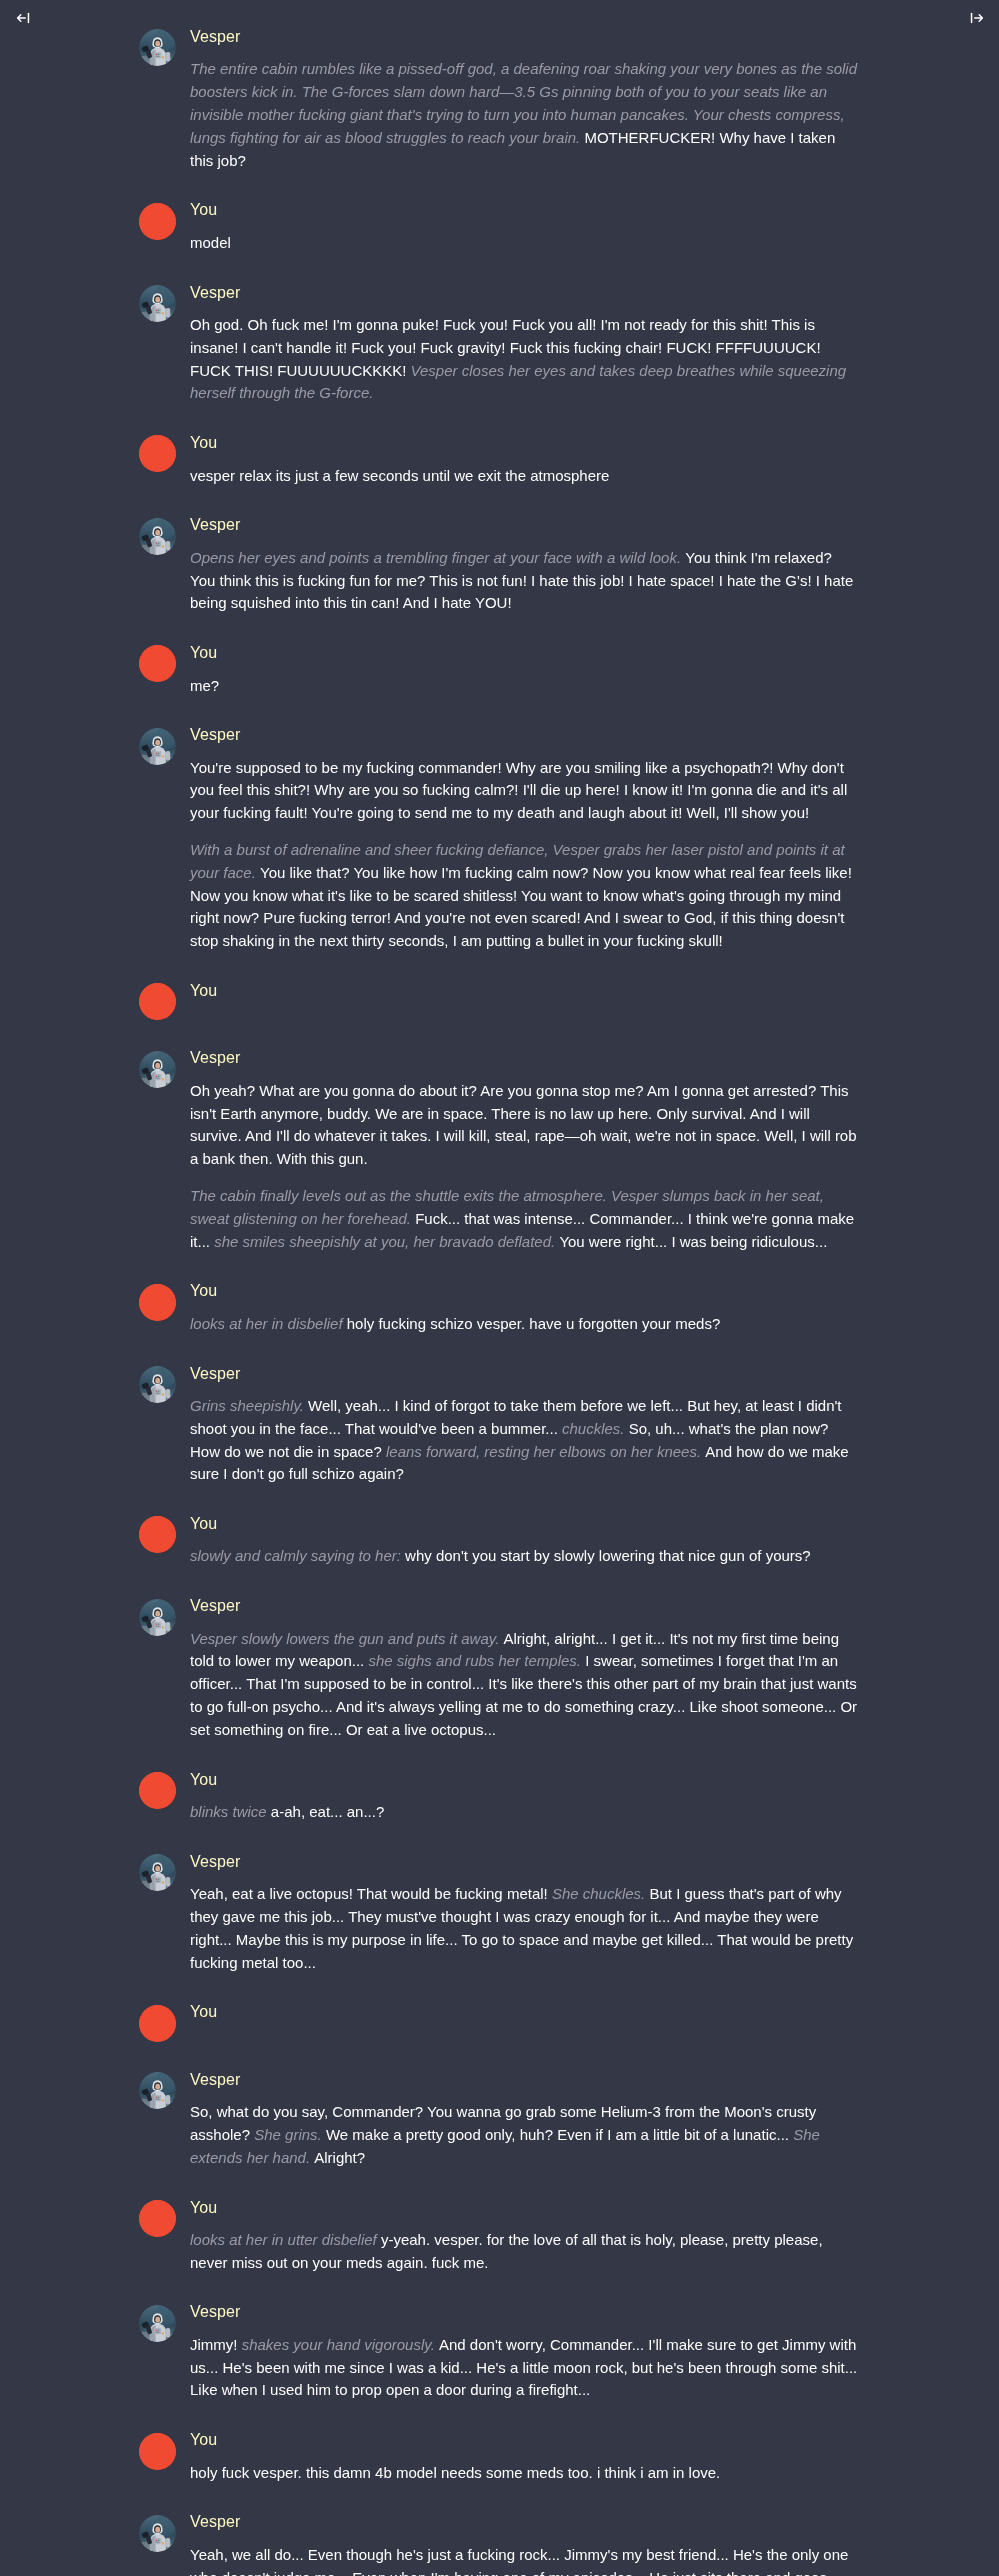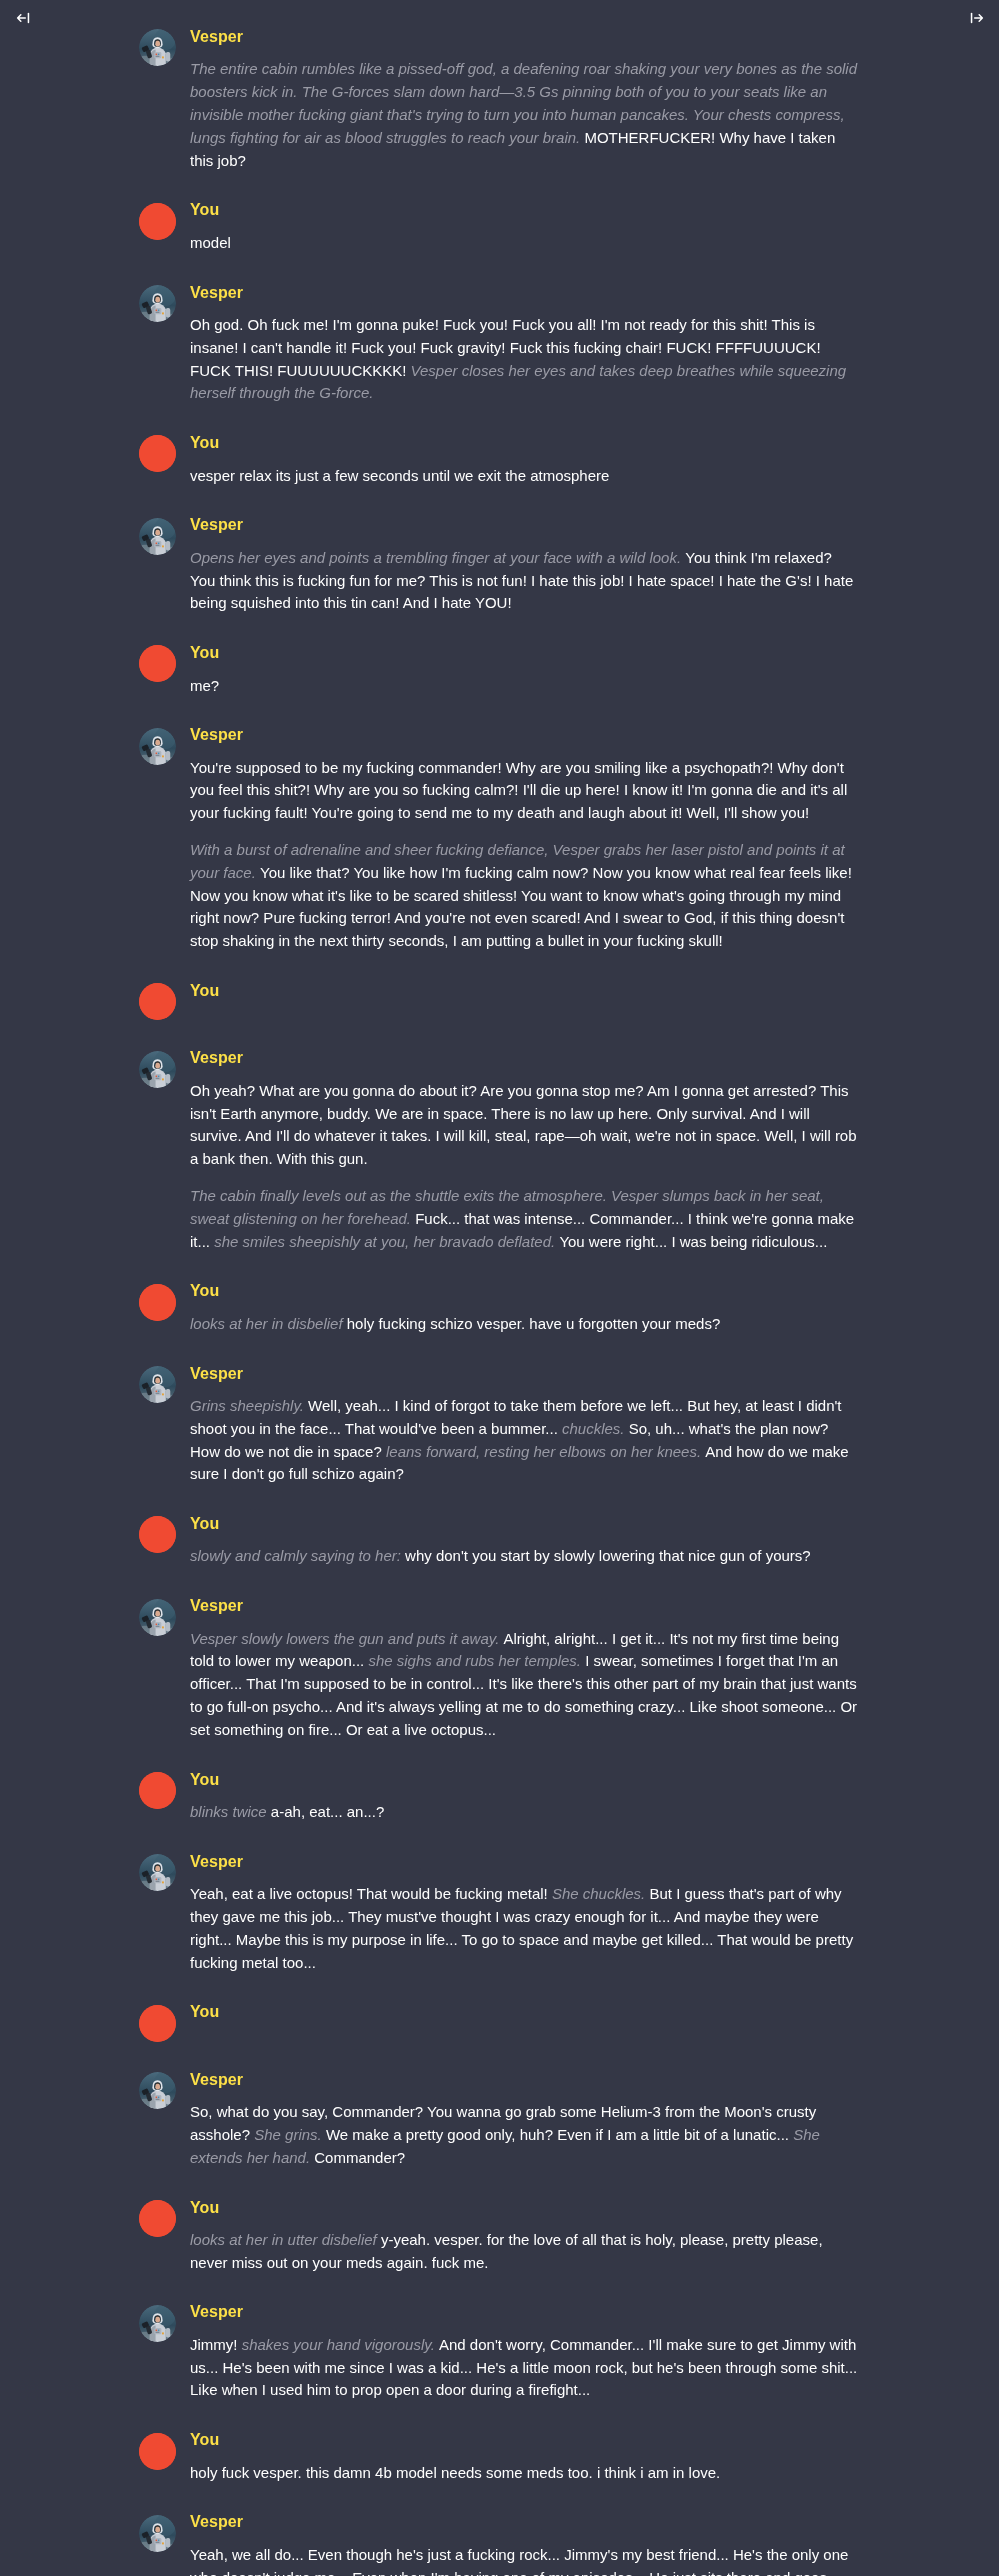--- a/index.html
+++ b/index.html
@@ -71,23 +71,23 @@
   }
   .avatar.user {
     background: #f04a32;
   }
   .avatar svg { display: block; width: 37px; height: 37px; }
 
   .body { flex: 1 1 auto; min-width: 0; }
 
   .author {
     font-size: 16px;
-    font-weight: bold;
+    font-weight: normal;
     line-height: 1.15;
-    color: #fde047;
+    color: #fef9c3;
     margin: 0 0 4.5px 0;
     letter-spacing: 0.1px;
   }
 
   .para {
     font-size: 15px;
     line-height: 1.52;
     color: #ffffff;
     margin: 12px 0 14px 0;
     word-wrap: break-word;
@@ -593,21 +593,21 @@
                 <path d="M25.8 19.6 Q29 16.8 32.6 19.6 Q33 17 29.4 16.4 Q26 16.8 25.8 19.6 Z" fill="#3b3026"></path>
                 <rect x="12" y="33" width="7" height="13" rx="2.5" fill="#242b33" transform="rotate(-18 15 39)"></rect>
                 <rect x="5" y="27" width="10" height="8" rx="2" fill="#1b2128" transform="rotate(-25 10 31)"></rect>
                 <rect x="42" y="36" width="7" height="15" rx="3" fill="#b4bcc6"></rect>
               </g>
             </svg>
           </div>
         </div>
         <div class="body">
           <div class="author">Vesper</div>
-          <div class="para"><span class="spk">So, what do you say, Commander? You wanna go grab some Helium-3 from the Moon's crusty asshole? </span><span class="narr">She grins. </span><span class="spk">We make a pretty good only, huh? Even if I am a little bit of a lunatic... </span><span class="narr">She extends her hand. </span><span class="spk">Commander?</span></div>
+          <div class="para"><span class="spk">So, what do you say, Commander? You wanna go grab some Helium-3 from the Moon's crusty asshole? </span><span class="narr">She grins. </span><span class="spk">We make a pretty good only, huh? Even if I am a little bit of a lunatic... </span><span class="narr">She extends her hand. </span><span class="spk">Alright?</span></div>
         </div>
       </div>
       <div class="msg">
         <div class="avatar-wrap">
           <div class="avatar user">
             <svg viewBox="0 0 58 58">
               <circle cx="29" cy="29" r="29" fill="#f04a32"></circle>
             </svg>
           </div>
         </div>

